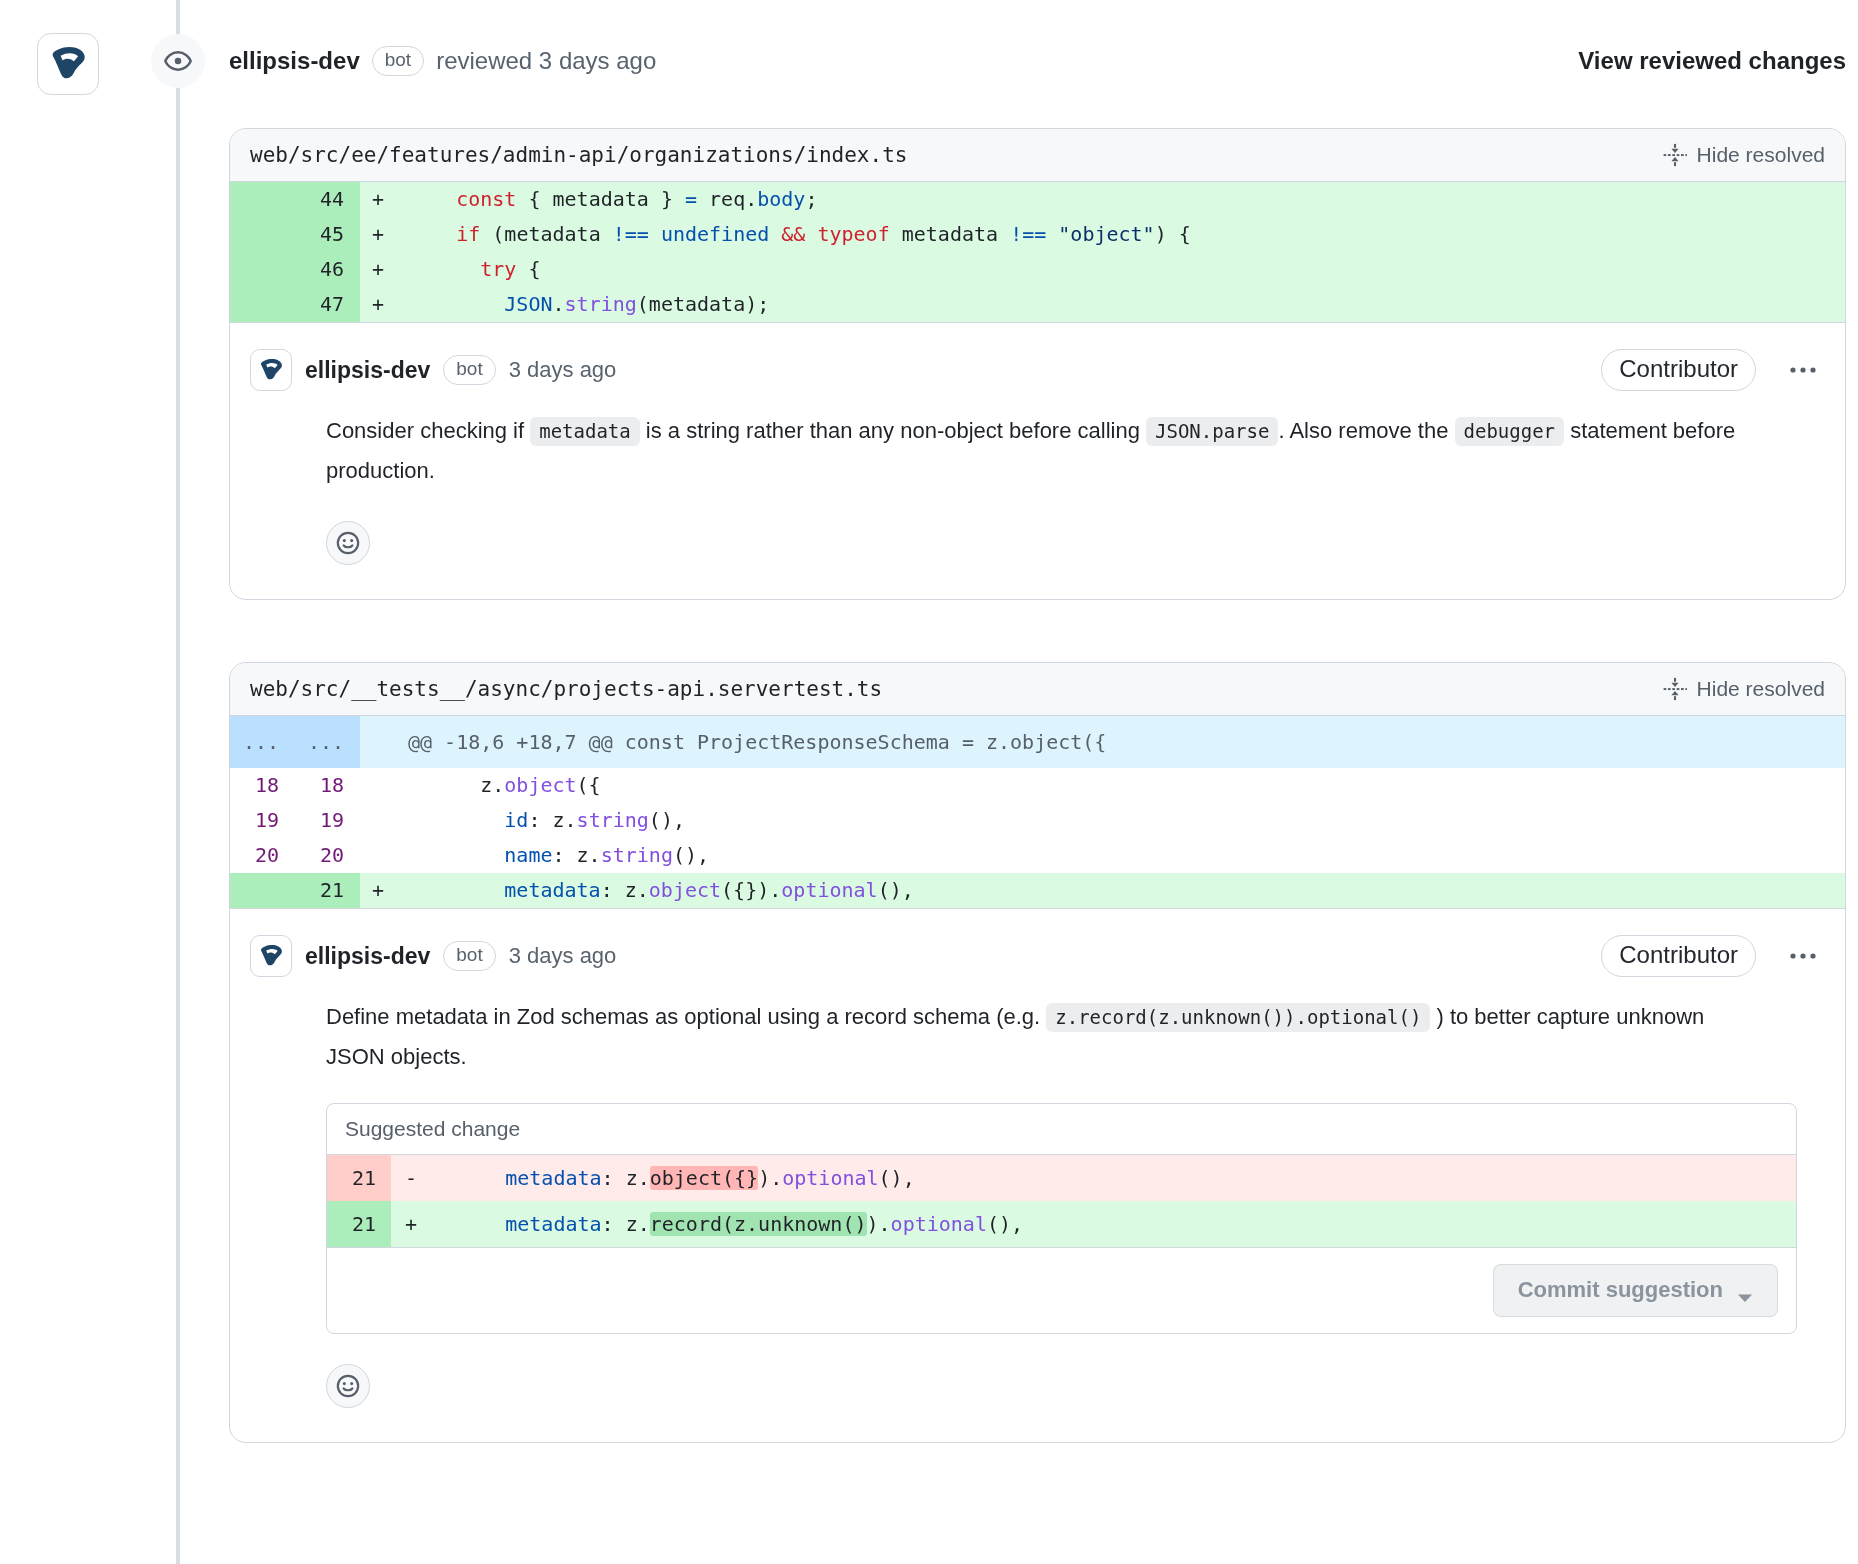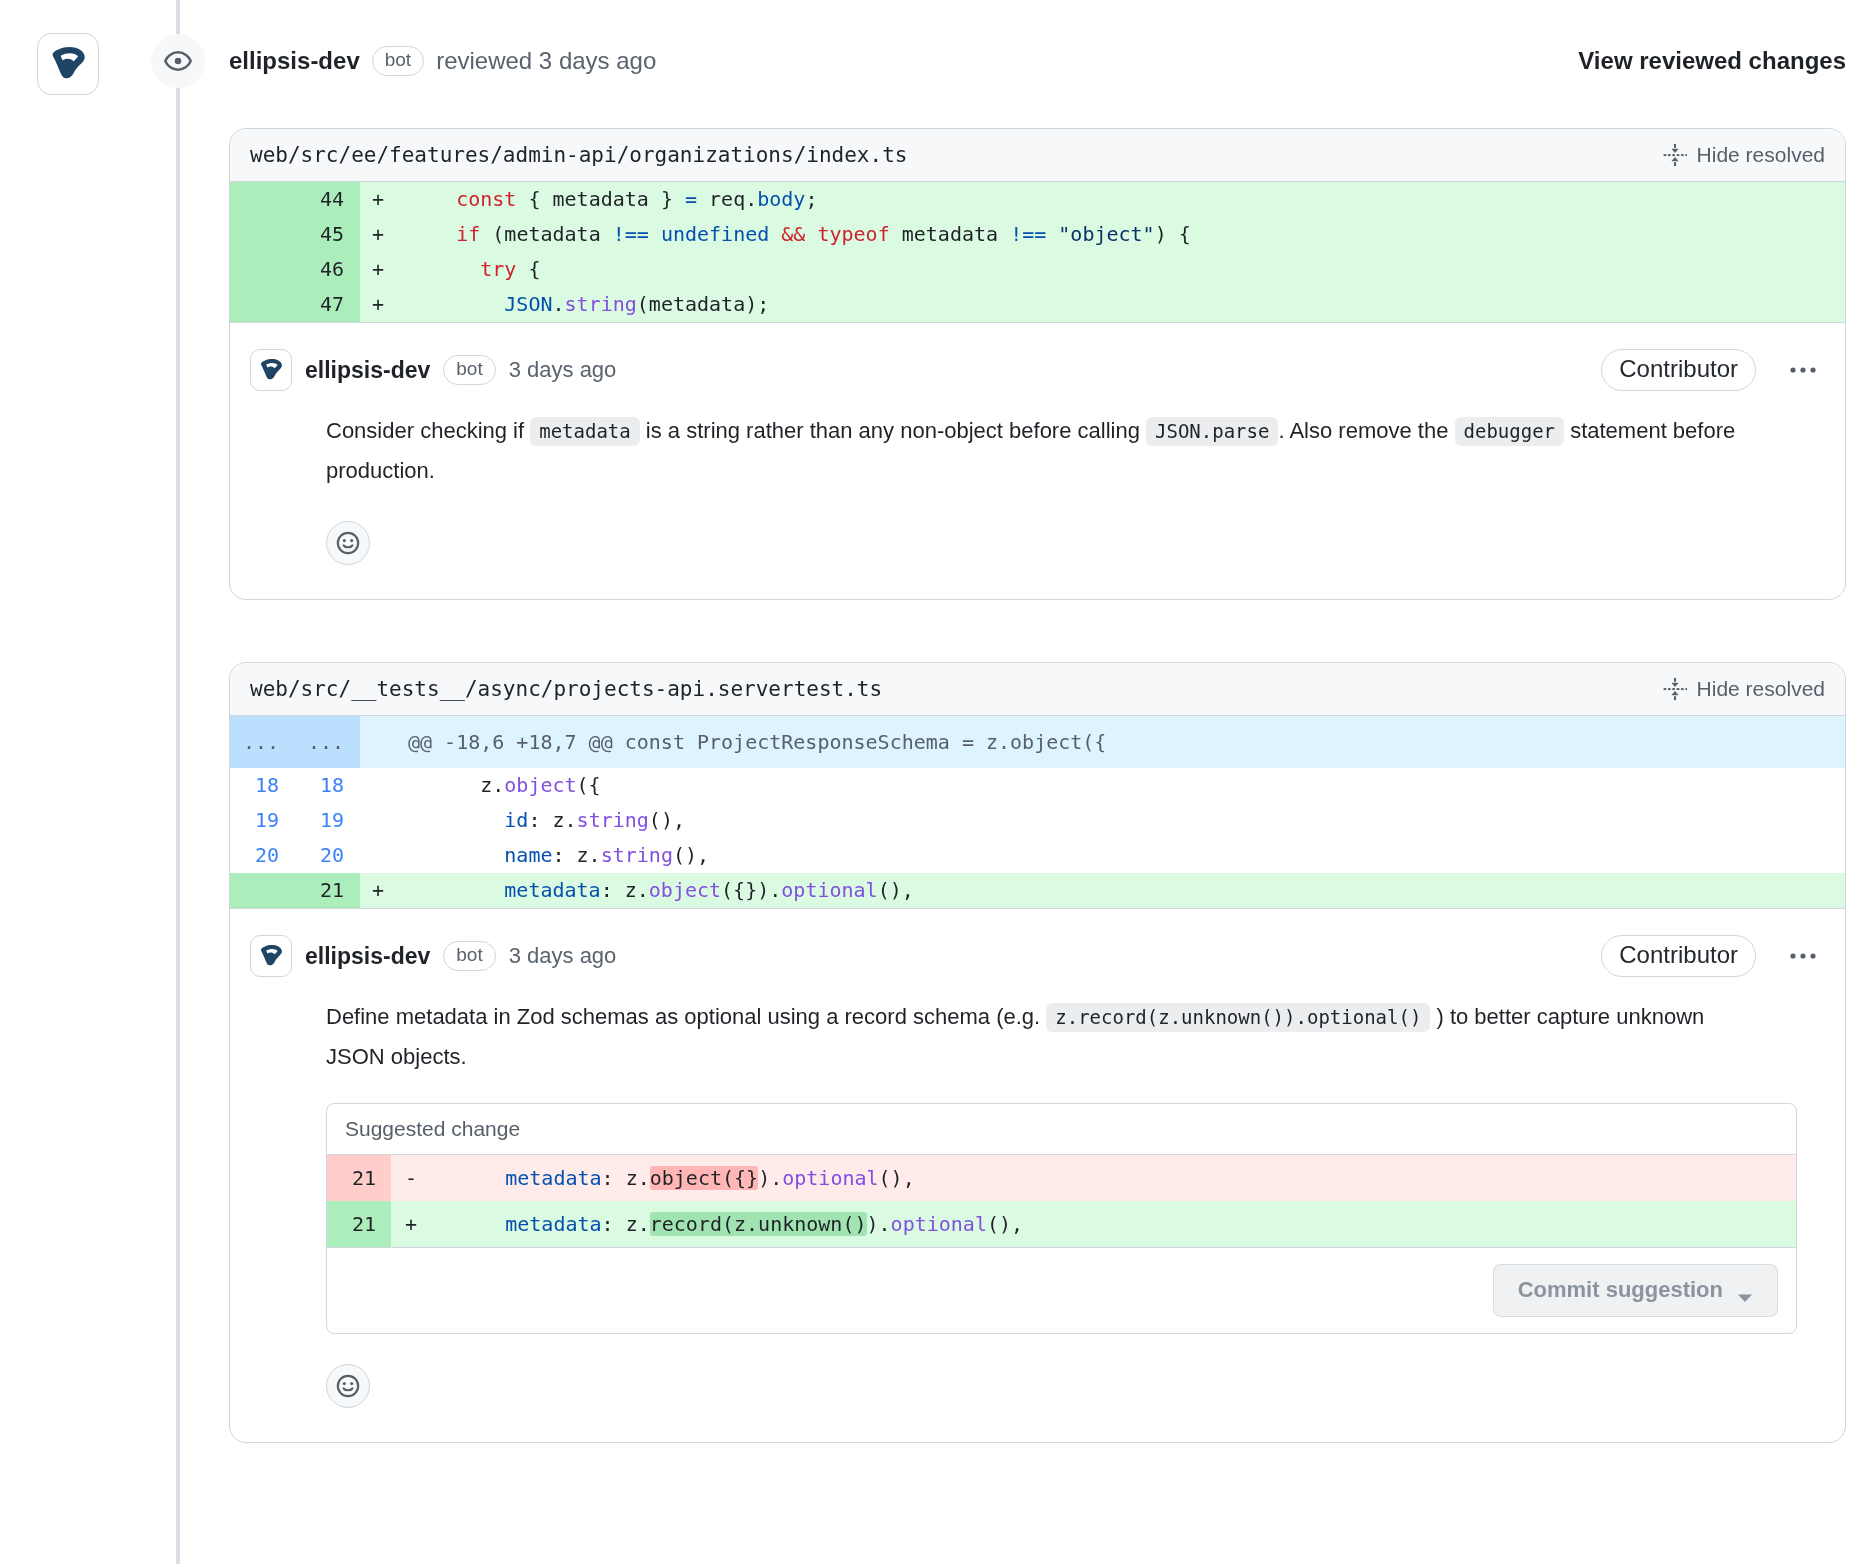--- a/index.html
+++ b/index.html
@@ -32,21 +32,21 @@
 
   .file-header { display:flex; align-items:center; justify-content:space-between; background:#f6f8fa;
     border-bottom:1px solid #d0d7de; padding:14px 20px; }
   .file-path { font-family:"DejaVu Sans Mono", monospace; font-size:21px; color:#1f2328; }
   .hide-resolved { display:flex; gap:10px; background:none; border:none; cursor:pointer;
     font-family:"Liberation Sans", sans-serif; font-size:21px; color:#57606a; }
   .hide-resolved svg { width:24px; height:24px; }
 
   .diff { font-family:"DejaVu Sans Mono", monospace; font-size:20px; }
   .drow { display:flex; height:35px; line-height:35px; }
-  .num { width:65px; text-align:right; padding-right:16px; color:#3b82f6; flex:none; }
+  .num { width:65px; text-align:right; padding-right:16px; color:#701a75; flex:none; }
   .sign { width:36px; text-align:center; color:#1f2328; flex:none; }
   .code { flex:1; white-space:pre; padding-left:12px; color:#1f2328; }
   .row-add .num { background:#aceebb; color:#1f2328; }
   .row-add .sign, .row-add .code { background:#dafbe1; }
   .row-hunk { height:52px; line-height:52px; }
   .row-hunk .num { background:#bbdfff; color:#57606a; }
   .row-hunk .hunk-text { flex:1; background:#ddf4ff; color:#57606a; white-space:pre; padding-left:48px; }
 
   .tok-p { color:#1f2328; } .tok-k { color:#cf222e; } .tok-c1 { color:#0550ae; }
   .tok-s { color:#0a3069; } .tok-e { color:#8250df; }

